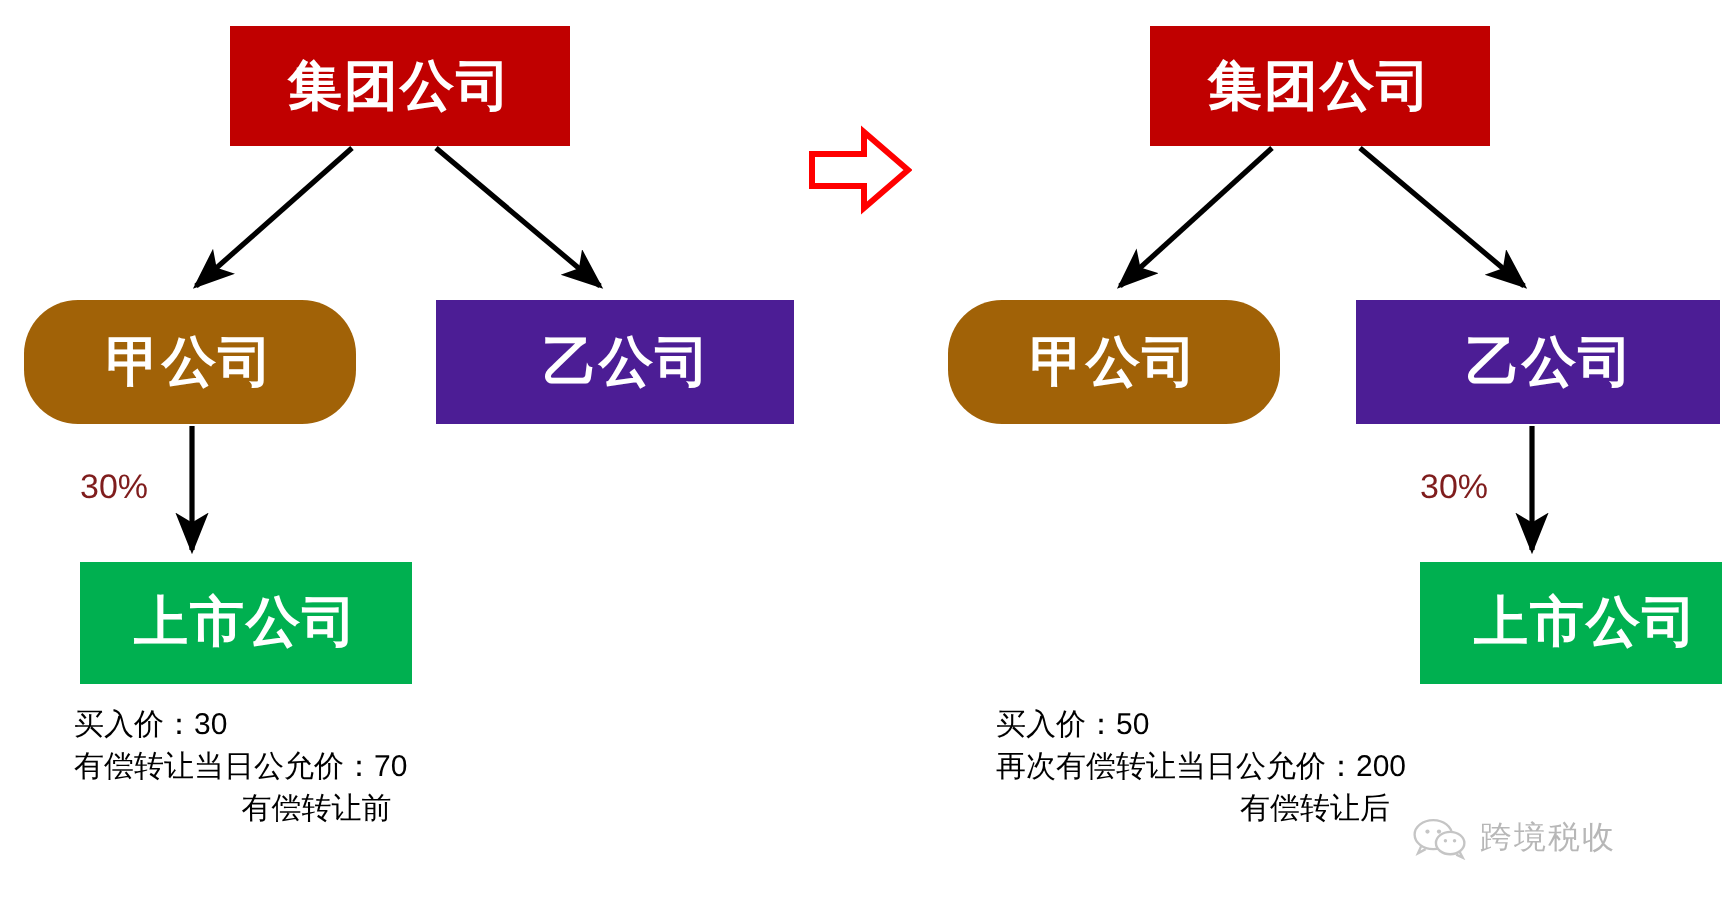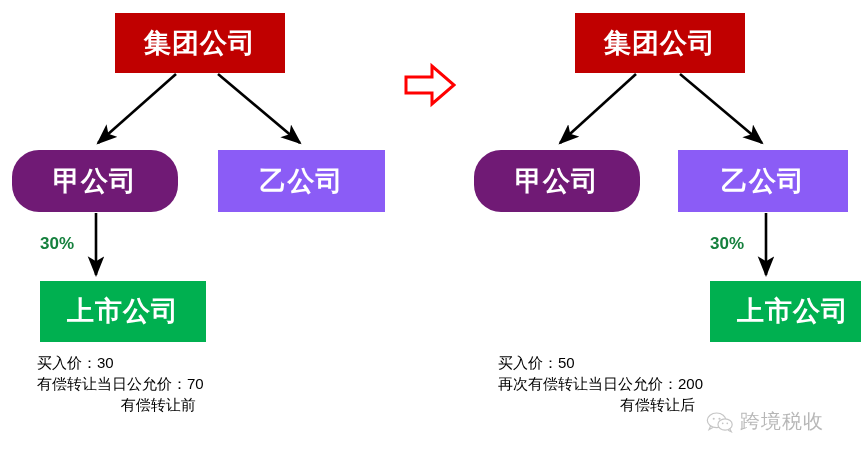--- a/index.html
+++ b/index.html
@@ -25,22 +25,22 @@
     align-items: center;
     justify-content: center;
     color: #ffffff;
     font-size: 27px;
     font-weight: 700;
     letter-spacing: 1px;
     line-height: 1;
     white-space: nowrap;
   }
   .node-group   { background: #C00000; }
-  .node-blue    { background: #701a75; border-radius: 27px; }
-  .node-orange  { background: #8b5cf6; }
+  .node-blue    { background: #a16207; border-radius: 27px; }
+  .node-orange  { background: #4c1d95; padding-left: 12px; }
   .node-green   { background: #00B050; margin-left: 28px; }
 
   
   #node-group-left   { left: 115px; top: 13px;  width: 170px; height: 60px; }
   #node-jia-left     { left: 12px;  top: 150px; width: 166px; height: 62px; }
   #node-yi-left      { left: 218px; top: 150px; width: 167px; height: 62px; }
   #node-listed-left  { left: 12px;  top: 281px; width: 166px; height: 61px; }
 
   
   #node-group-right  { left: 575px; top: 13px;  width: 170px; height: 60px; }
@@ -53,24 +53,23 @@
     left: 0;
     top: 0;
     width: 861px;
     height: 460px;
     pointer-events: none;
   }
 
   .pct-label {
     position: absolute;
     font-size: 17px;
-    color: #15803d;
+    color: #7f1d1d;
     font-family: "Liberation Sans", "DejaVu Sans", sans-serif;
     white-space: nowrap;
-    font-weight: bold;
   }
   #pct-left  { left: 40px;  top: 234px; }
   #pct-right { left: 710px; top: 234px; }
 
   .caption-block {
     position: absolute;
     font-size: 15px;
     color: #000000;
     line-height: 21px;
     white-space: nowrap;
@@ -92,21 +91,21 @@
   #watermark {
     position: absolute;
     left: 706px;
     top: 408px;
     display: flex;
     align-items: center;
     gap: 6px;
     opacity: 0.42;
   }
   #watermark .wm-text {
-    font-size: 20px;
+    font-size: 16px;
     color: #555555;
     letter-spacing: 1px;
     white-space: nowrap;
     font-family: "Liberation Sans", "DejaVu Sans", sans-serif;
   }
   #watermark .wm-logo { width: 28px; height: 22px; }
 </style>
 </head>
 <body>
 

